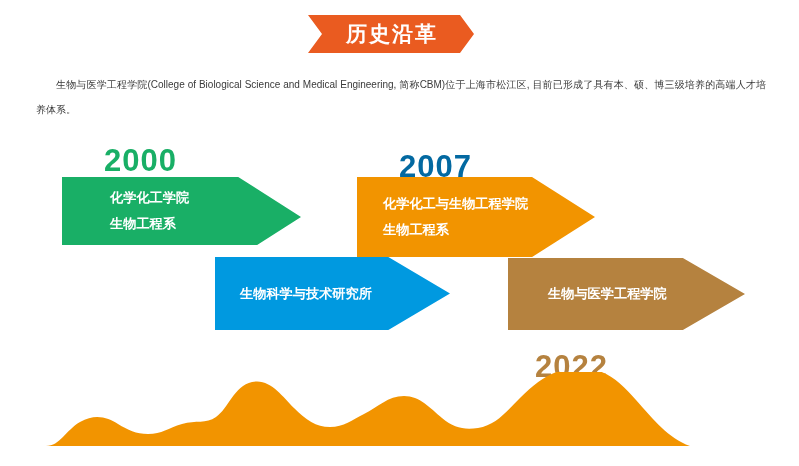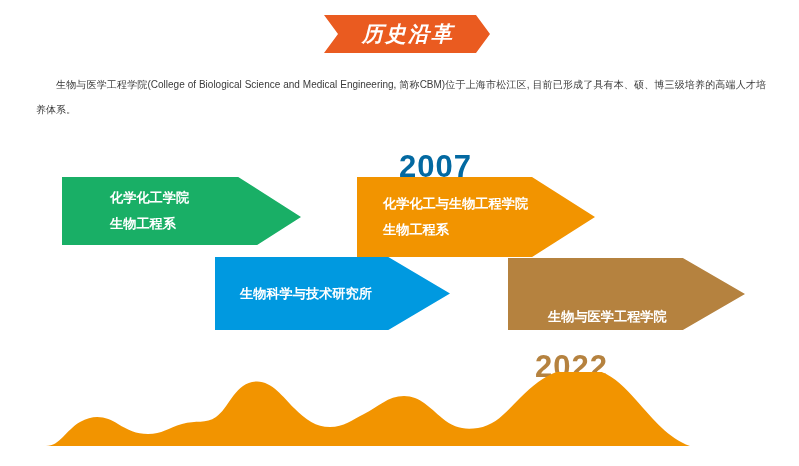--- a/index.html
+++ b/index.html
@@ -16,25 +16,24 @@
     position: relative;
     width: 799px;
     height: 466px;
     background: #ffffff;
     overflow: hidden;
   }
 
   
   #banner-wrap {
     position: absolute;
-    left: 324px;
+    left: 308px;
     top: 15px;
     width: 166px;
     height: 38px;
-    font-style: italic;
   }
   #banner-shape {
     position: absolute;
     inset: 0;
     background: #ea5b20;
     -webkit-clip-path: polygon(0 0, 100% 0, 100% 50%, 88% 100%, 0 100%, 11% 50%);
     clip-path: polygon(0 0, 152px 0, 166px 19px, 152px 38px, 0 38px, 14px 19px);
   }
   #banner-title {
     position: absolute;
@@ -120,21 +119,21 @@
   }
   #arrow-2007 .labels { left: 26px; }
   #year-2007 { left: 399px; top: 150px; color: #0369a1; }
 
   
   #arrow-2022 { left: 508px; top: 258px; width: 237px; height: 72px; }
   #arrow-2022 .shape {
     background: #b5823f;
     clip-path: polygon(0 0, 149px 0, 149px -15px, 237px 36px, 149px 87px, 149px 72px, 0 72px);
   }
-  #arrow-2022 .labels { left: 40px; justify-content: flex-end; }
+  #arrow-2022 .labels { left: 40px; }
   #year-2022 { left: 535px; top: 330px; color: #b5823f; margin-top: 20px; }
 
   
   #wave {
     position: absolute;
     left: 0;
     top: 372px;
     width: 799px;
     height: 80px;
   }
@@ -151,20 +150,21 @@
 
   <p id="intro">生物与医学工程学院(College of Biological Science and Medical Engineering, 简称CBM)位于上海市松江区, 目前已形成了具有本、硕、博三级培养的高端人才培养体系。</p>
 
   <div class="arrow" id="arrow-2000">
     <div class="shape"></div>
     <div class="labels">
       <div>化学化工学院</div>
       <div>生物工程系</div>
     </div>
   </div>
+  <div class="year" id="year-2000">2000</div>
 
   <div class="arrow" id="arrow-2004">
     <div class="shape"></div>
     <div class="labels">
       <div>生物科学与技术研究所</div>
     </div>
   </div>
 
   <div class="arrow" id="arrow-2007">
     <div class="shape"></div>

